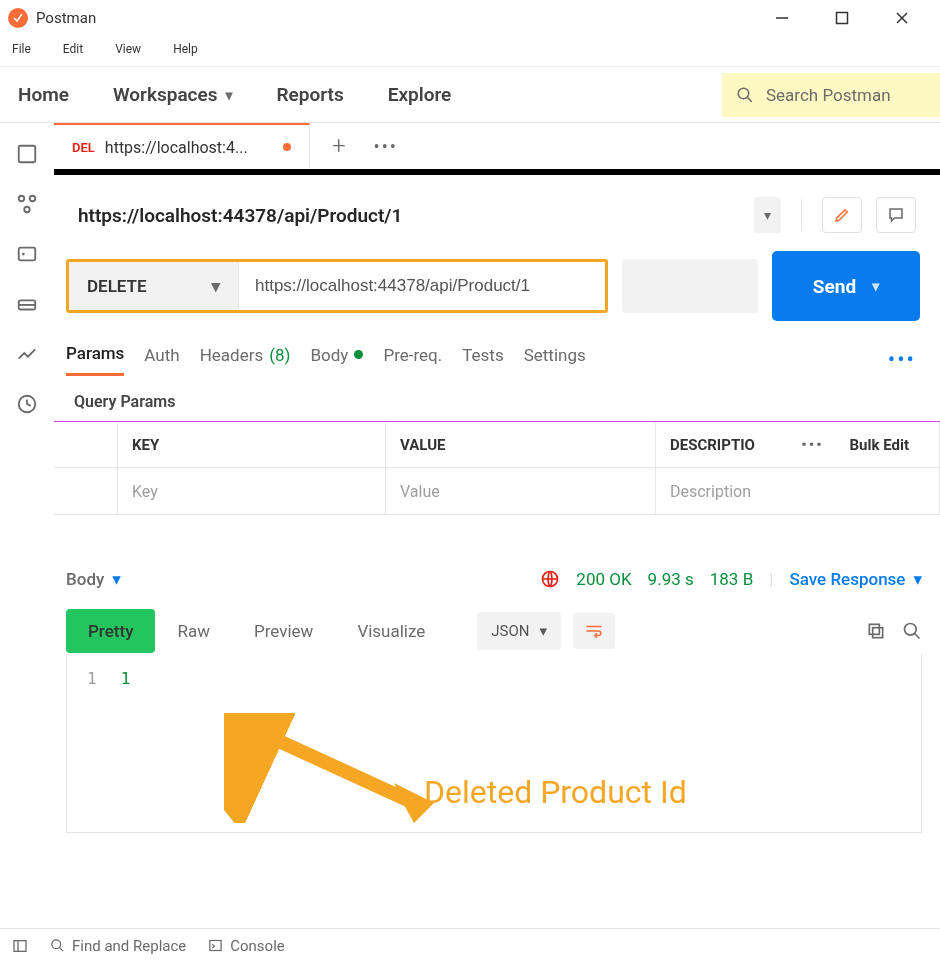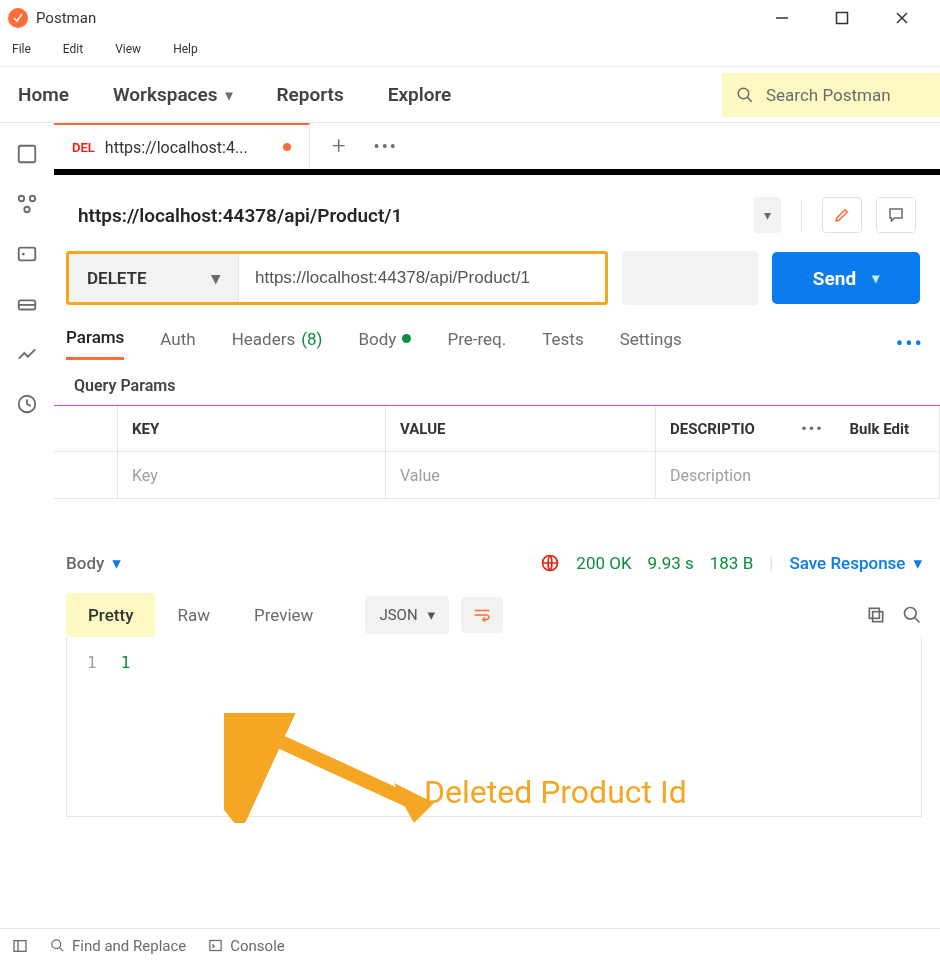--- a/index.html
+++ b/index.html
@@ -119,27 +119,27 @@
     justify-content:space-between;
   }
   .url-input {
     flex:1; border:none; outline:none; font-size:17px; color:#555;
     padding: 0 16px; background:transparent;
   }
   .url-extra { width: 136px; height:54px; background:#f2f2f2; border-radius:4px;}
   .send-btn {
     background:#097bed; color:#fff; font-size:19px; font-weight:700;
     display:flex; align-items:center; justify-content:center; gap:16px;
-    width: 148px; height:52px; border-radius:5px;
+    width: 148px; height:70px; border-radius:5px;
   }
   .send-btn .chev { color:#cfe5fb; font-size:14px;}
   
   .reqtabs {
-    display:flex; align-items:center; gap: 36px;
-    padding: 22px 16px 0 12px;
+    display:flex; align-items:center; gap: 20px;
+    padding: 22px 24px 0 12px;
     font-size: 17px; color:#6b6b6b;
   }
   .reqtab { padding-bottom: 10px; cursor:pointer; display:flex; align-items:center; gap:6px;}
   .reqtab.active { color:#212121; border-bottom: 3px solid #ff6c37; font-weight:500;}
   .reqtab .count { color:#0a8f3c;}
   .reqtab .gdot { width:9px; height:9px; background:#0a8f3c; border-radius:50%;}
   .reqtabs .more { margin-left:auto; color:#097bed; font-size:22px; letter-spacing:2px;}
   .subhead { font-size:16px; font-weight:600; color:#444; padding: 16px 20px 10px 20px;}
   
   .ptable { border-top:1px solid #d946ef; border-bottom:1px solid #e6e6e6;}
@@ -162,21 +162,21 @@
   .resphead .meta { color:#0a8f3c; }
   .save-resp { color:#097bed; font-weight:500; display:flex; gap:8px; align-items:center;}
   .globe { color:#eb2013;}
   
   .resptabs {
     display:flex; align-items:center; gap:0; margin-top: 20px;
   }
   .resptab {
     padding: 12px 22px; font-size:17px; color:#6b6b6b; cursor:pointer;
   }
-  .resptab.active { background:#fef9c3; border-radius:4px; color:#333; font-weight:500;}
+  .resptab.active { background:#22c55e; border-radius:4px; color:#333; font-weight:500;}
   .json-sel {
     margin-left: 30px; background:#f2f2f2; border-radius:4px;
     padding: 10px 14px; display:flex; gap:10px; align-items:center;
     font-size:15px; color:#555;
   }
   .wrap-ico {
     margin-left:12px; background:#f2f2f2; border-radius:4px; padding: 10px 12px;
     color:#ff6c37;
   }
   .resp-right { margin-left:auto; display:flex; gap:16px; color:#6b6b6b;}
@@ -412,20 +412,21 @@
             <span>Save Response</span>
             <span>▾</span>
           </div>
         </div>
       </div>
 
       <div class="resptabs">
         <div class="resptab active">Pretty</div>
         <div class="resptab">Raw</div>
         <div class="resptab">Preview</div>
+        <div class="resptab">Visualize</div>
         <div class="json-sel">
           <span>JSON</span>
           <span>▾</span>
         </div>
         <div class="wrap-ico">
           <svg width="18" height="16" viewBox="0 0 24 20">
               <line x1="2" y1="4" x2="22" y2="4" stroke="#ff6c37" stroke-width="2"></line>
               <path d="M2 10h16a3 3 0 010 6h-4" fill="none" stroke="#ff6c37" stroke-width="2"></path>
               <polyline points="16,13 13,16 16,19" fill="none" stroke="#ff6c37" stroke-width="2"></polyline>
             </svg>

